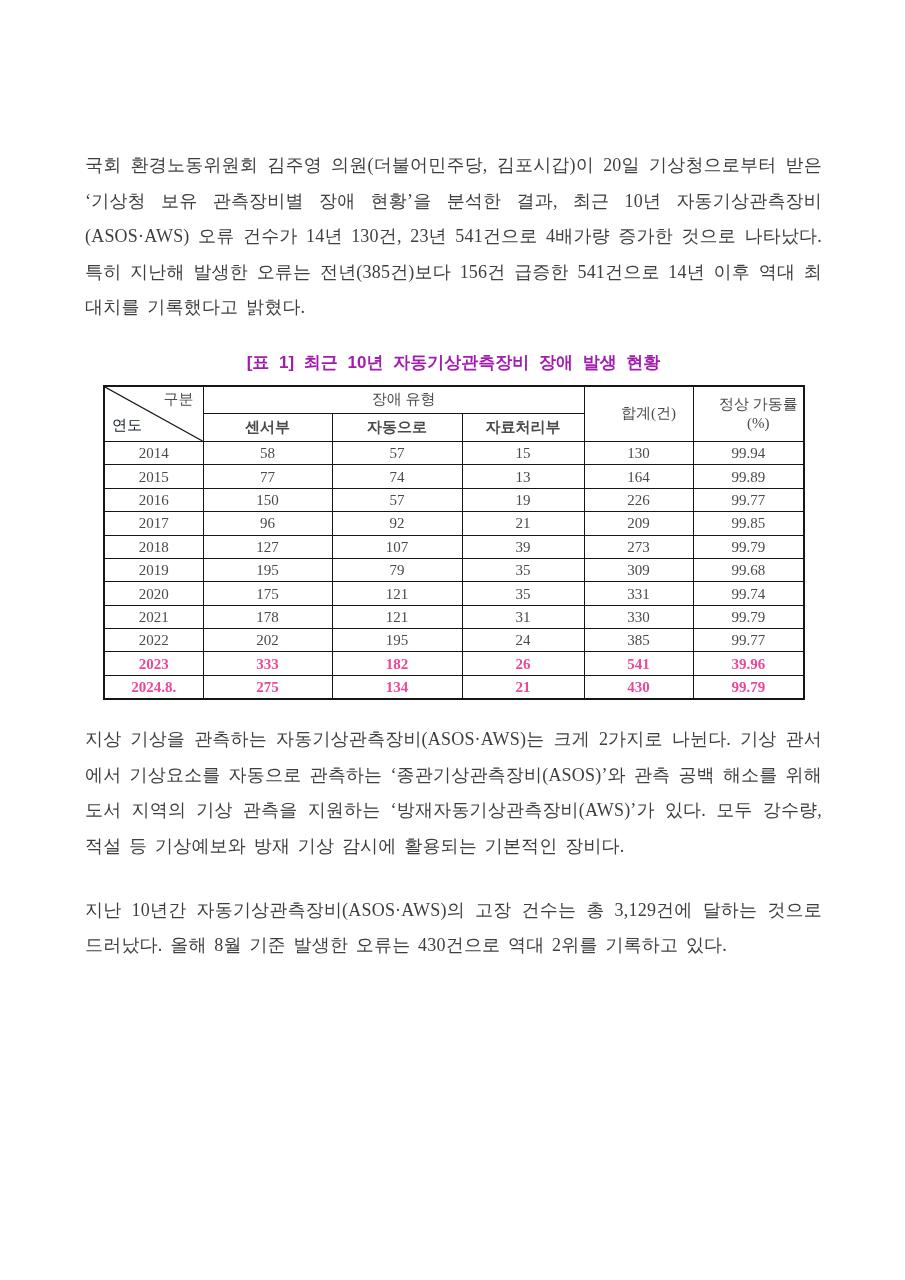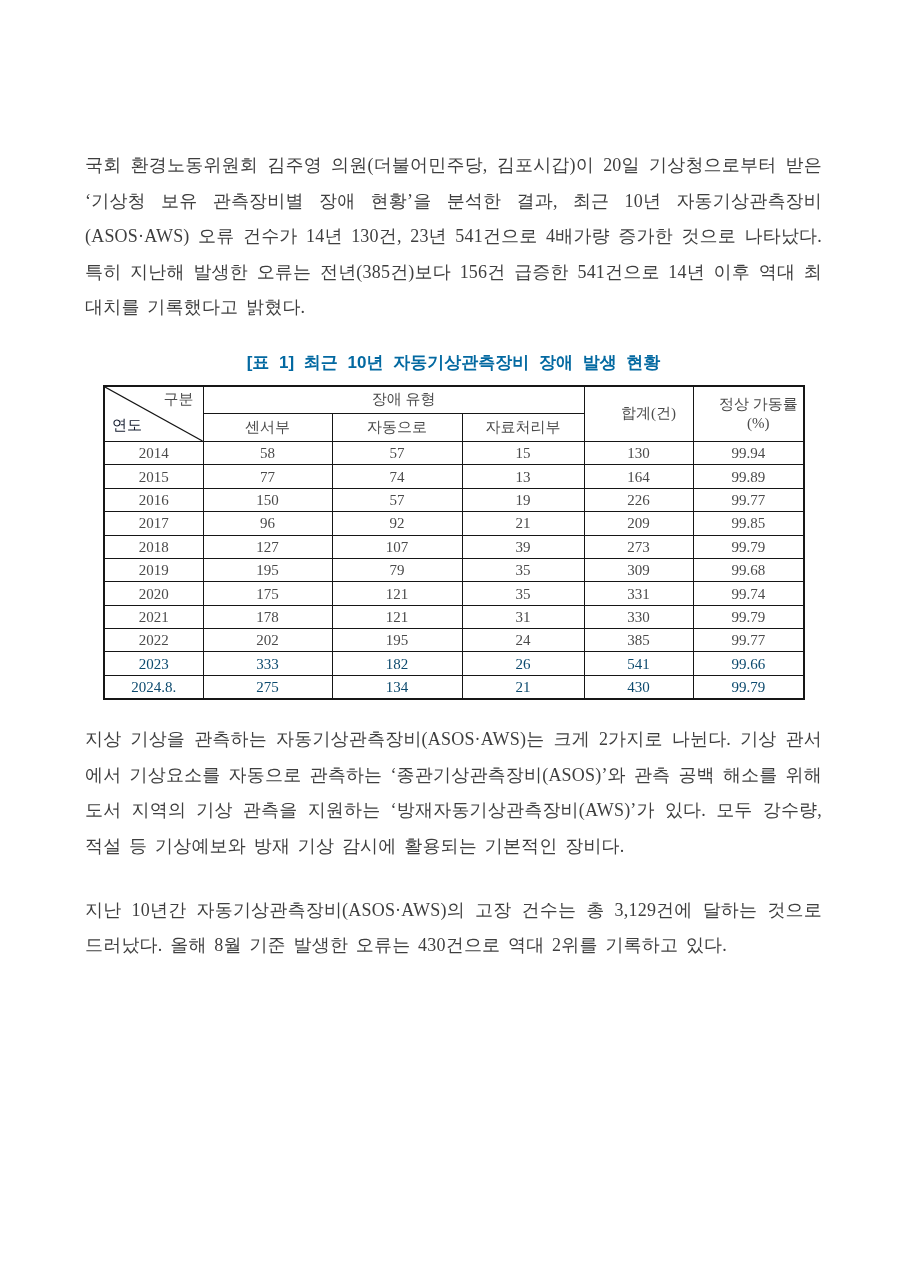--- a/index.html
+++ b/index.html
@@ -28,21 +28,21 @@
     color: #3e3e3e;
     word-spacing: 3px;
     letter-spacing: 0.2px;
   }
   .para + .para { margin-top: 28px; }
   .table-title {
     margin: 26px 0 0 0;
     font-family: "Liberation Sans", "DejaVu Sans", sans-serif;
     font-size: 17px;
     font-weight: bold;
-    color: #0369a1;
+    color: #a21caf;
     text-align: center;
     line-height: 22px;
     word-spacing: 5px;
   }
   table.stats {
     margin: 11px 0 0 18px;
     width: 700px;
     table-layout: fixed;
     border-collapse: collapse;
     border: 2px solid #161616;
@@ -52,21 +52,21 @@
     border: 1px solid #161616;
     text-align: center;
     vertical-align: middle;
     padding: 0;
     font-weight: normal;
     font-size: 15px;
     color: #4a4a4a;
     overflow: hidden;
   }
   table.stats thead tr.h1 th, table.stats thead tr.h1 td { height: 26px; padding-left: 20px; }
-  table.stats thead tr.h2 th { height: 27px; }
+  table.stats thead tr.h2 th { height: 27px; font-weight: bold; }
   table.stats tbody td { height: 22.4px; line-height: 22px; }
   table.stats thead th { line-height: 19px; }
   td.corner {
     position: relative;
     padding: 0;
   }
   td.corner .diag {
     position: absolute;
     inset: 0;
     width: 100%;
@@ -82,22 +82,22 @@
   }
   td.corner .corner-bottom {
     position: absolute;
     bottom: 6px;
     left: 7px;
     font-size: 15px;
     color: #0f172a;
     text-align: right;
   }
   tr.hl td {
-    color: #0c4a6e;
-    font-weight: normal;
+    color: #ec4899;
+    font-weight: bold;
   }
   .after-table { margin-top: 22px; }
   .gap-lg { margin-top: 34px; }
 </style>
 </head>
 <body>
 
 <div class="page">
 
   <p class="para">국회 환경노동위원회 김주영 의원(더불어민주당, 김포시갑)이 20일 기상청으로부터 받은 ‘기상청 보유 관측장비별 장애 현황’을 분석한 결과, 최근 10년 자동기상관측장비(ASOS·AWS) 오류 건수가 14년 130건, 23년 541건으로 4배가량 증가한 것으로 나타났다. 특히 지난해 발생한 오류는 전년(385건)보다 156건 급증한 541건으로 14년 이후 역대 최대치를 기록했다고 밝혔다.</p>
@@ -207,21 +207,21 @@
         <td>24</td>
         <td>385</td>
         <td>99.77</td>
       </tr>
       <tr class="hl">
         <td>2023</td>
         <td>333</td>
         <td>182</td>
         <td>26</td>
         <td>541</td>
-        <td>99.66</td>
+        <td>39.96</td>
       </tr>
       <tr class="hl">
         <td>2024.8.</td>
         <td>275</td>
         <td>134</td>
         <td>21</td>
         <td>430</td>
         <td>99.79</td>
       </tr>
     </tbody>

